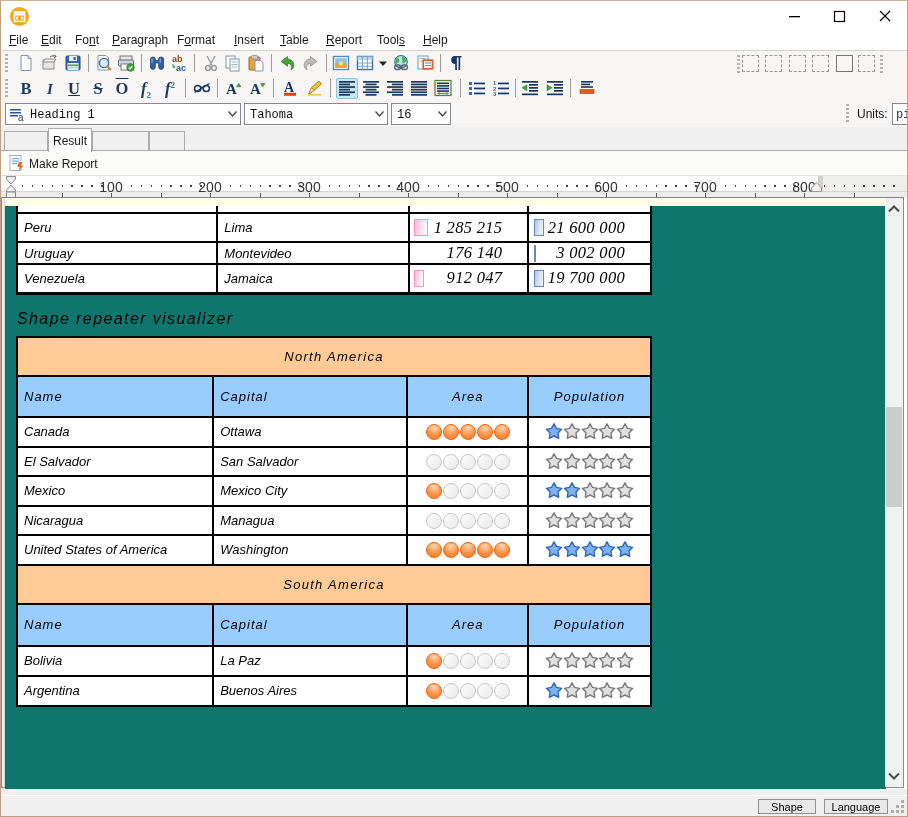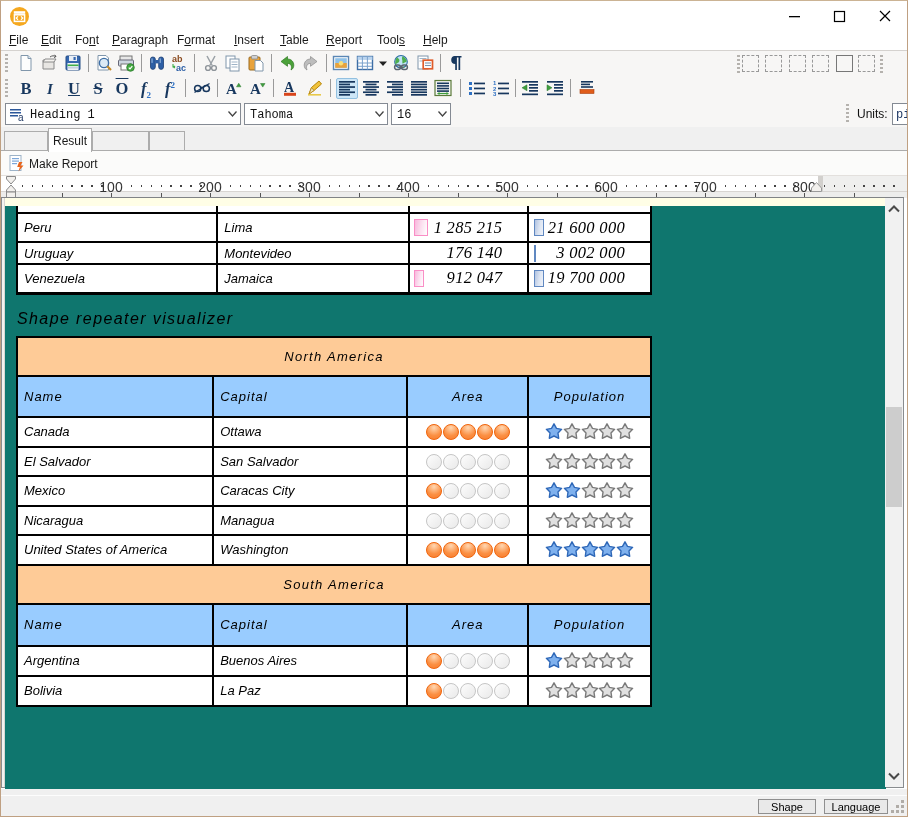--- a/index.html
+++ b/index.html
@@ -600,21 +600,21 @@
                 </svg><svg width="18" height="17" viewBox="0 0 18 17">
                   <path d="M9 0.8 L11.47 5.4 L16.61 6.33 L12.99 10.1 L13.7 15.27 L9 13.0 L4.3 15.27 L5.01 10.1 L1.39 6.33 L6.53 5.4 Z" fill="#e0e0e0" stroke="#7a7a7a" stroke-width="1.4" stroke-linejoin="round"></path>
                 </svg><svg width="18" height="17" viewBox="0 0 18 17">
                   <path d="M9 0.8 L11.47 5.4 L16.61 6.33 L12.99 10.1 L13.7 15.27 L9 13.0 L4.3 15.27 L5.01 10.1 L1.39 6.33 L6.53 5.4 Z" fill="#e0e0e0" stroke="#7a7a7a" stroke-width="1.4" stroke-linejoin="round"></path>
                 </svg><svg width="18" height="17" viewBox="0 0 18 17">
                   <path d="M9 0.8 L11.47 5.4 L16.61 6.33 L12.99 10.1 L13.7 15.27 L9 13.0 L4.3 15.27 L5.01 10.1 L1.39 6.33 L6.53 5.4 Z" fill="#e0e0e0" stroke="#7a7a7a" stroke-width="1.4" stroke-linejoin="round"></path>
                 </svg></td>
             </tr>
             <tr style="height:29.5px">
               <td>Mexico</td>
-              <td>Caracas City</td>
+              <td>Mexico City</td>
               <td class="shapes"><span class="circ on"></span><span class="circ off"></span><span class="circ off"></span><span class="circ off"></span><span class="circ off"></span></td>
               <td class="shapes stars"><svg width="18" height="17" viewBox="0 0 18 17">
                   <path d="M9 0.8 L11.47 5.4 L16.61 6.33 L12.99 10.1 L13.7 15.27 L9 13.0 L4.3 15.27 L5.01 10.1 L1.39 6.33 L6.53 5.4 Z" fill="#7fb1ee" stroke="#2f68b8" stroke-width="1.4" stroke-linejoin="round"></path>
                 </svg><svg width="18" height="17" viewBox="0 0 18 17">
                   <path d="M9 0.8 L11.47 5.4 L16.61 6.33 L12.99 10.1 L13.7 15.27 L9 13.0 L4.3 15.27 L5.01 10.1 L1.39 6.33 L6.53 5.4 Z" fill="#7fb1ee" stroke="#2f68b8" stroke-width="1.4" stroke-linejoin="round"></path>
                 </svg><svg width="18" height="17" viewBox="0 0 18 17">
                   <path d="M9 0.8 L11.47 5.4 L16.61 6.33 L12.99 10.1 L13.7 15.27 L9 13.0 L4.3 15.27 L5.01 10.1 L1.39 6.33 L6.53 5.4 Z" fill="#e0e0e0" stroke="#7a7a7a" stroke-width="1.4" stroke-linejoin="round"></path>
                 </svg><svg width="18" height="17" viewBox="0 0 18 17">
                   <path d="M9 0.8 L11.47 5.4 L16.61 6.33 L12.99 10.1 L13.7 15.27 L9 13.0 L4.3 15.27 L5.01 10.1 L1.39 6.33 L6.53 5.4 Z" fill="#e0e0e0" stroke="#7a7a7a" stroke-width="1.4" stroke-linejoin="round"></path>
                 </svg><svg width="18" height="17" viewBox="0 0 18 17">
@@ -656,41 +656,41 @@
             <tr style="height:39px">
               <td colspan="4" class="orangehdr">South America</td>
             </tr>
             <tr style="height:42px">
               <td class="bluehdr">Name</td>
               <td class="bluehdr">Capital</td>
               <td class="bluehdr c">Area</td>
               <td class="bluehdr c">Population</td>
             </tr>
             <tr style="height:30px">
+              <td>Bolivia</td>
+              <td>La Paz</td>
+              <td class="shapes"><span class="circ on"></span><span class="circ off"></span><span class="circ off"></span><span class="circ off"></span><span class="circ off"></span></td>
+              <td class="shapes stars"><svg width="18" height="17" viewBox="0 0 18 17">
+                  <path d="M9 0.8 L11.47 5.4 L16.61 6.33 L12.99 10.1 L13.7 15.27 L9 13.0 L4.3 15.27 L5.01 10.1 L1.39 6.33 L6.53 5.4 Z" fill="#e0e0e0" stroke="#7a7a7a" stroke-width="1.4" stroke-linejoin="round"></path>
+                </svg><svg width="18" height="17" viewBox="0 0 18 17">
+                  <path d="M9 0.8 L11.47 5.4 L16.61 6.33 L12.99 10.1 L13.7 15.27 L9 13.0 L4.3 15.27 L5.01 10.1 L1.39 6.33 L6.53 5.4 Z" fill="#e0e0e0" stroke="#7a7a7a" stroke-width="1.4" stroke-linejoin="round"></path>
+                </svg><svg width="18" height="17" viewBox="0 0 18 17">
+                  <path d="M9 0.8 L11.47 5.4 L16.61 6.33 L12.99 10.1 L13.7 15.27 L9 13.0 L4.3 15.27 L5.01 10.1 L1.39 6.33 L6.53 5.4 Z" fill="#e0e0e0" stroke="#7a7a7a" stroke-width="1.4" stroke-linejoin="round"></path>
+                </svg><svg width="18" height="17" viewBox="0 0 18 17">
+                  <path d="M9 0.8 L11.47 5.4 L16.61 6.33 L12.99 10.1 L13.7 15.27 L9 13.0 L4.3 15.27 L5.01 10.1 L1.39 6.33 L6.53 5.4 Z" fill="#e0e0e0" stroke="#7a7a7a" stroke-width="1.4" stroke-linejoin="round"></path>
+                </svg><svg width="18" height="17" viewBox="0 0 18 17">
+                  <path d="M9 0.8 L11.47 5.4 L16.61 6.33 L12.99 10.1 L13.7 15.27 L9 13.0 L4.3 15.27 L5.01 10.1 L1.39 6.33 L6.53 5.4 Z" fill="#e0e0e0" stroke="#7a7a7a" stroke-width="1.4" stroke-linejoin="round"></path>
+                </svg></td>
+            </tr>
+            <tr style="height:30px">
               <td>Argentina</td>
               <td>Buenos Aires</td>
               <td class="shapes"><span class="circ on"></span><span class="circ off"></span><span class="circ off"></span><span class="circ off"></span><span class="circ off"></span></td>
               <td class="shapes stars"><svg width="18" height="17" viewBox="0 0 18 17">
                   <path d="M9 0.8 L11.47 5.4 L16.61 6.33 L12.99 10.1 L13.7 15.27 L9 13.0 L4.3 15.27 L5.01 10.1 L1.39 6.33 L6.53 5.4 Z" fill="#7fb1ee" stroke="#2f68b8" stroke-width="1.4" stroke-linejoin="round"></path>
-                </svg><svg width="18" height="17" viewBox="0 0 18 17">
-                  <path d="M9 0.8 L11.47 5.4 L16.61 6.33 L12.99 10.1 L13.7 15.27 L9 13.0 L4.3 15.27 L5.01 10.1 L1.39 6.33 L6.53 5.4 Z" fill="#e0e0e0" stroke="#7a7a7a" stroke-width="1.4" stroke-linejoin="round"></path>
-                </svg><svg width="18" height="17" viewBox="0 0 18 17">
-                  <path d="M9 0.8 L11.47 5.4 L16.61 6.33 L12.99 10.1 L13.7 15.27 L9 13.0 L4.3 15.27 L5.01 10.1 L1.39 6.33 L6.53 5.4 Z" fill="#e0e0e0" stroke="#7a7a7a" stroke-width="1.4" stroke-linejoin="round"></path>
-                </svg><svg width="18" height="17" viewBox="0 0 18 17">
-                  <path d="M9 0.8 L11.47 5.4 L16.61 6.33 L12.99 10.1 L13.7 15.27 L9 13.0 L4.3 15.27 L5.01 10.1 L1.39 6.33 L6.53 5.4 Z" fill="#e0e0e0" stroke="#7a7a7a" stroke-width="1.4" stroke-linejoin="round"></path>
-                </svg><svg width="18" height="17" viewBox="0 0 18 17">
-                  <path d="M9 0.8 L11.47 5.4 L16.61 6.33 L12.99 10.1 L13.7 15.27 L9 13.0 L4.3 15.27 L5.01 10.1 L1.39 6.33 L6.53 5.4 Z" fill="#e0e0e0" stroke="#7a7a7a" stroke-width="1.4" stroke-linejoin="round"></path>
-                </svg></td>
-            </tr>
-            <tr style="height:30px">
-              <td>Bolivia</td>
-              <td>La Paz</td>
-              <td class="shapes"><span class="circ on"></span><span class="circ off"></span><span class="circ off"></span><span class="circ off"></span><span class="circ off"></span></td>
-              <td class="shapes stars"><svg width="18" height="17" viewBox="0 0 18 17">
-                  <path d="M9 0.8 L11.47 5.4 L16.61 6.33 L12.99 10.1 L13.7 15.27 L9 13.0 L4.3 15.27 L5.01 10.1 L1.39 6.33 L6.53 5.4 Z" fill="#e0e0e0" stroke="#7a7a7a" stroke-width="1.4" stroke-linejoin="round"></path>
                 </svg><svg width="18" height="17" viewBox="0 0 18 17">
                   <path d="M9 0.8 L11.47 5.4 L16.61 6.33 L12.99 10.1 L13.7 15.27 L9 13.0 L4.3 15.27 L5.01 10.1 L1.39 6.33 L6.53 5.4 Z" fill="#e0e0e0" stroke="#7a7a7a" stroke-width="1.4" stroke-linejoin="round"></path>
                 </svg><svg width="18" height="17" viewBox="0 0 18 17">
                   <path d="M9 0.8 L11.47 5.4 L16.61 6.33 L12.99 10.1 L13.7 15.27 L9 13.0 L4.3 15.27 L5.01 10.1 L1.39 6.33 L6.53 5.4 Z" fill="#e0e0e0" stroke="#7a7a7a" stroke-width="1.4" stroke-linejoin="round"></path>
                 </svg><svg width="18" height="17" viewBox="0 0 18 17">
                   <path d="M9 0.8 L11.47 5.4 L16.61 6.33 L12.99 10.1 L13.7 15.27 L9 13.0 L4.3 15.27 L5.01 10.1 L1.39 6.33 L6.53 5.4 Z" fill="#e0e0e0" stroke="#7a7a7a" stroke-width="1.4" stroke-linejoin="round"></path>
                 </svg><svg width="18" height="17" viewBox="0 0 18 17">
                   <path d="M9 0.8 L11.47 5.4 L16.61 6.33 L12.99 10.1 L13.7 15.27 L9 13.0 L4.3 15.27 L5.01 10.1 L1.39 6.33 L6.53 5.4 Z" fill="#e0e0e0" stroke="#7a7a7a" stroke-width="1.4" stroke-linejoin="round"></path>
                 </svg></td>
             </tr>

